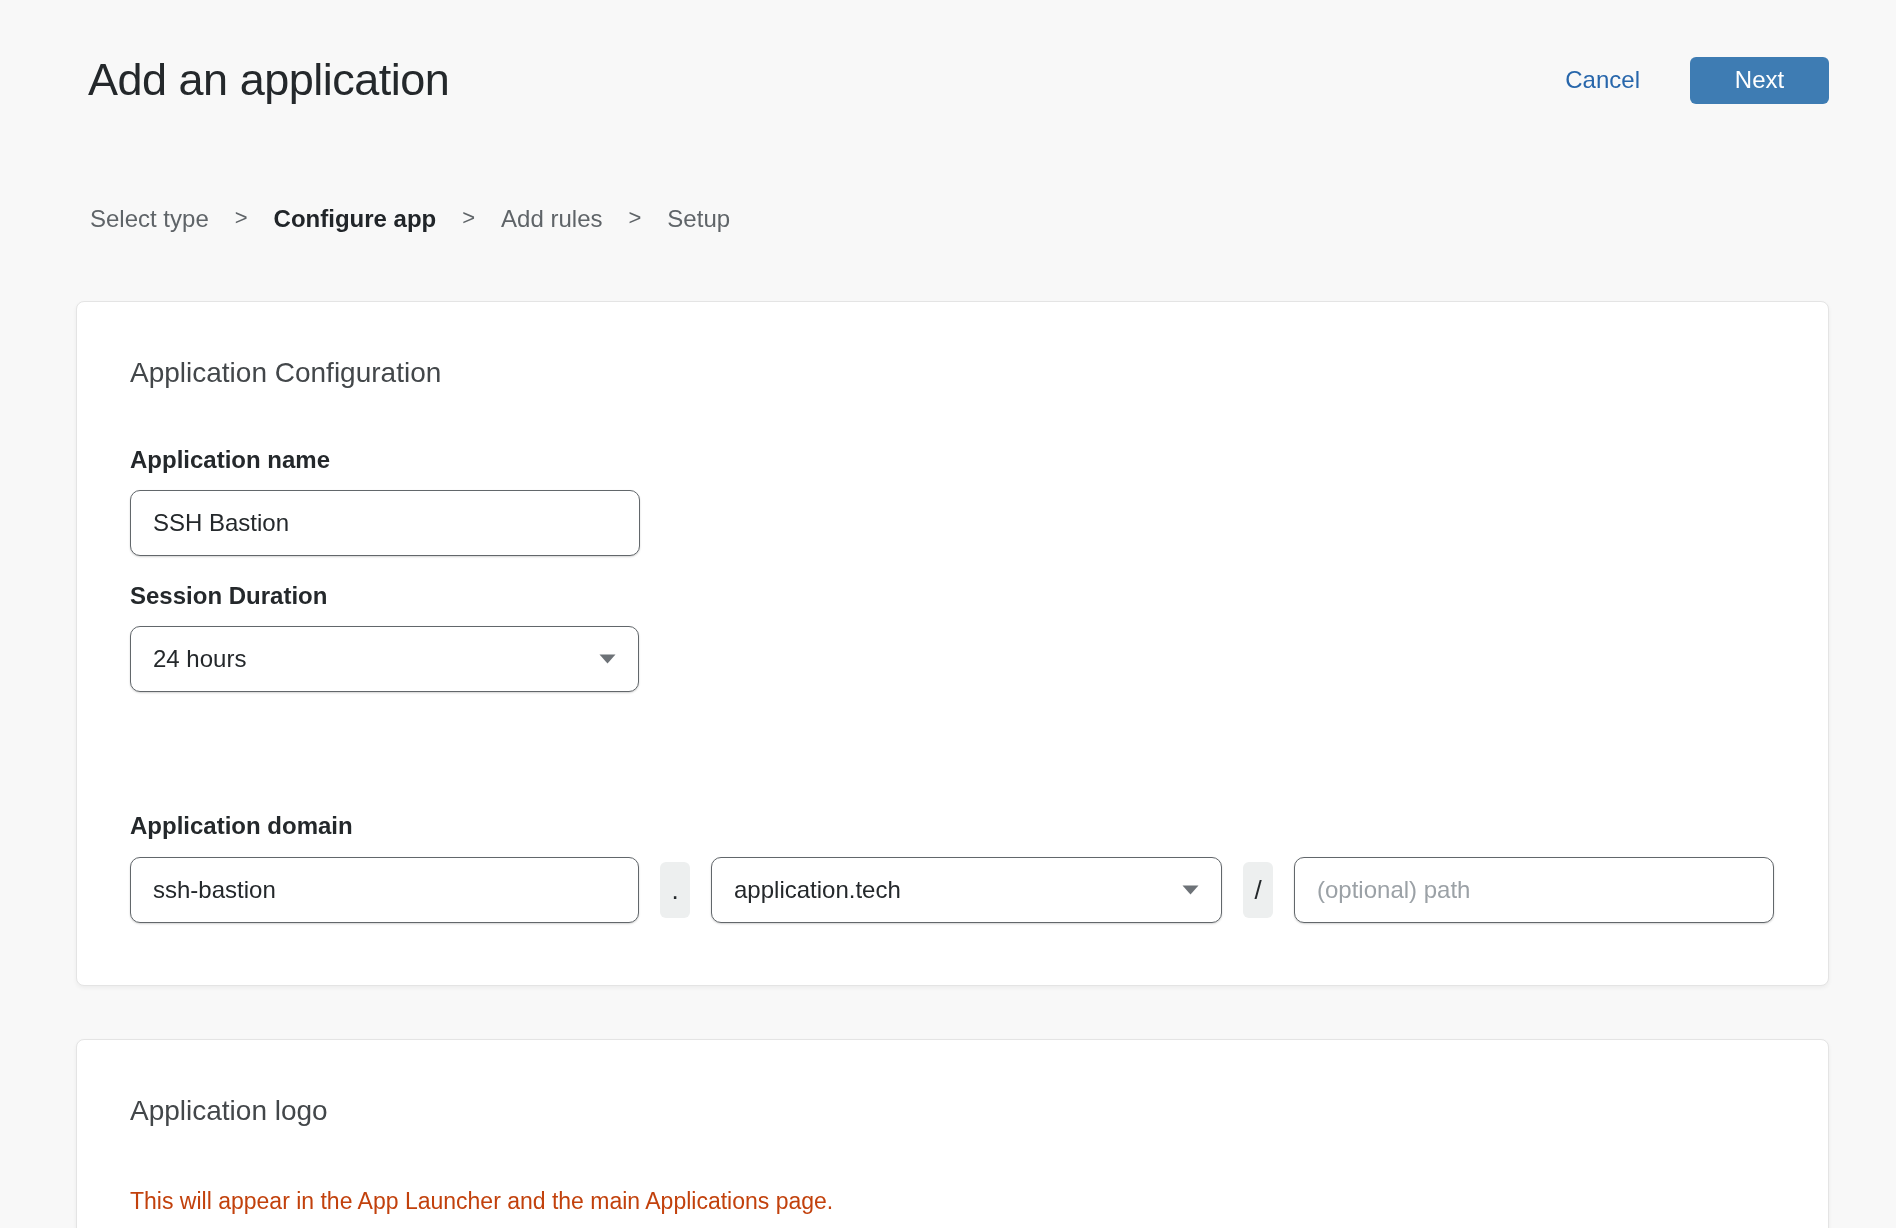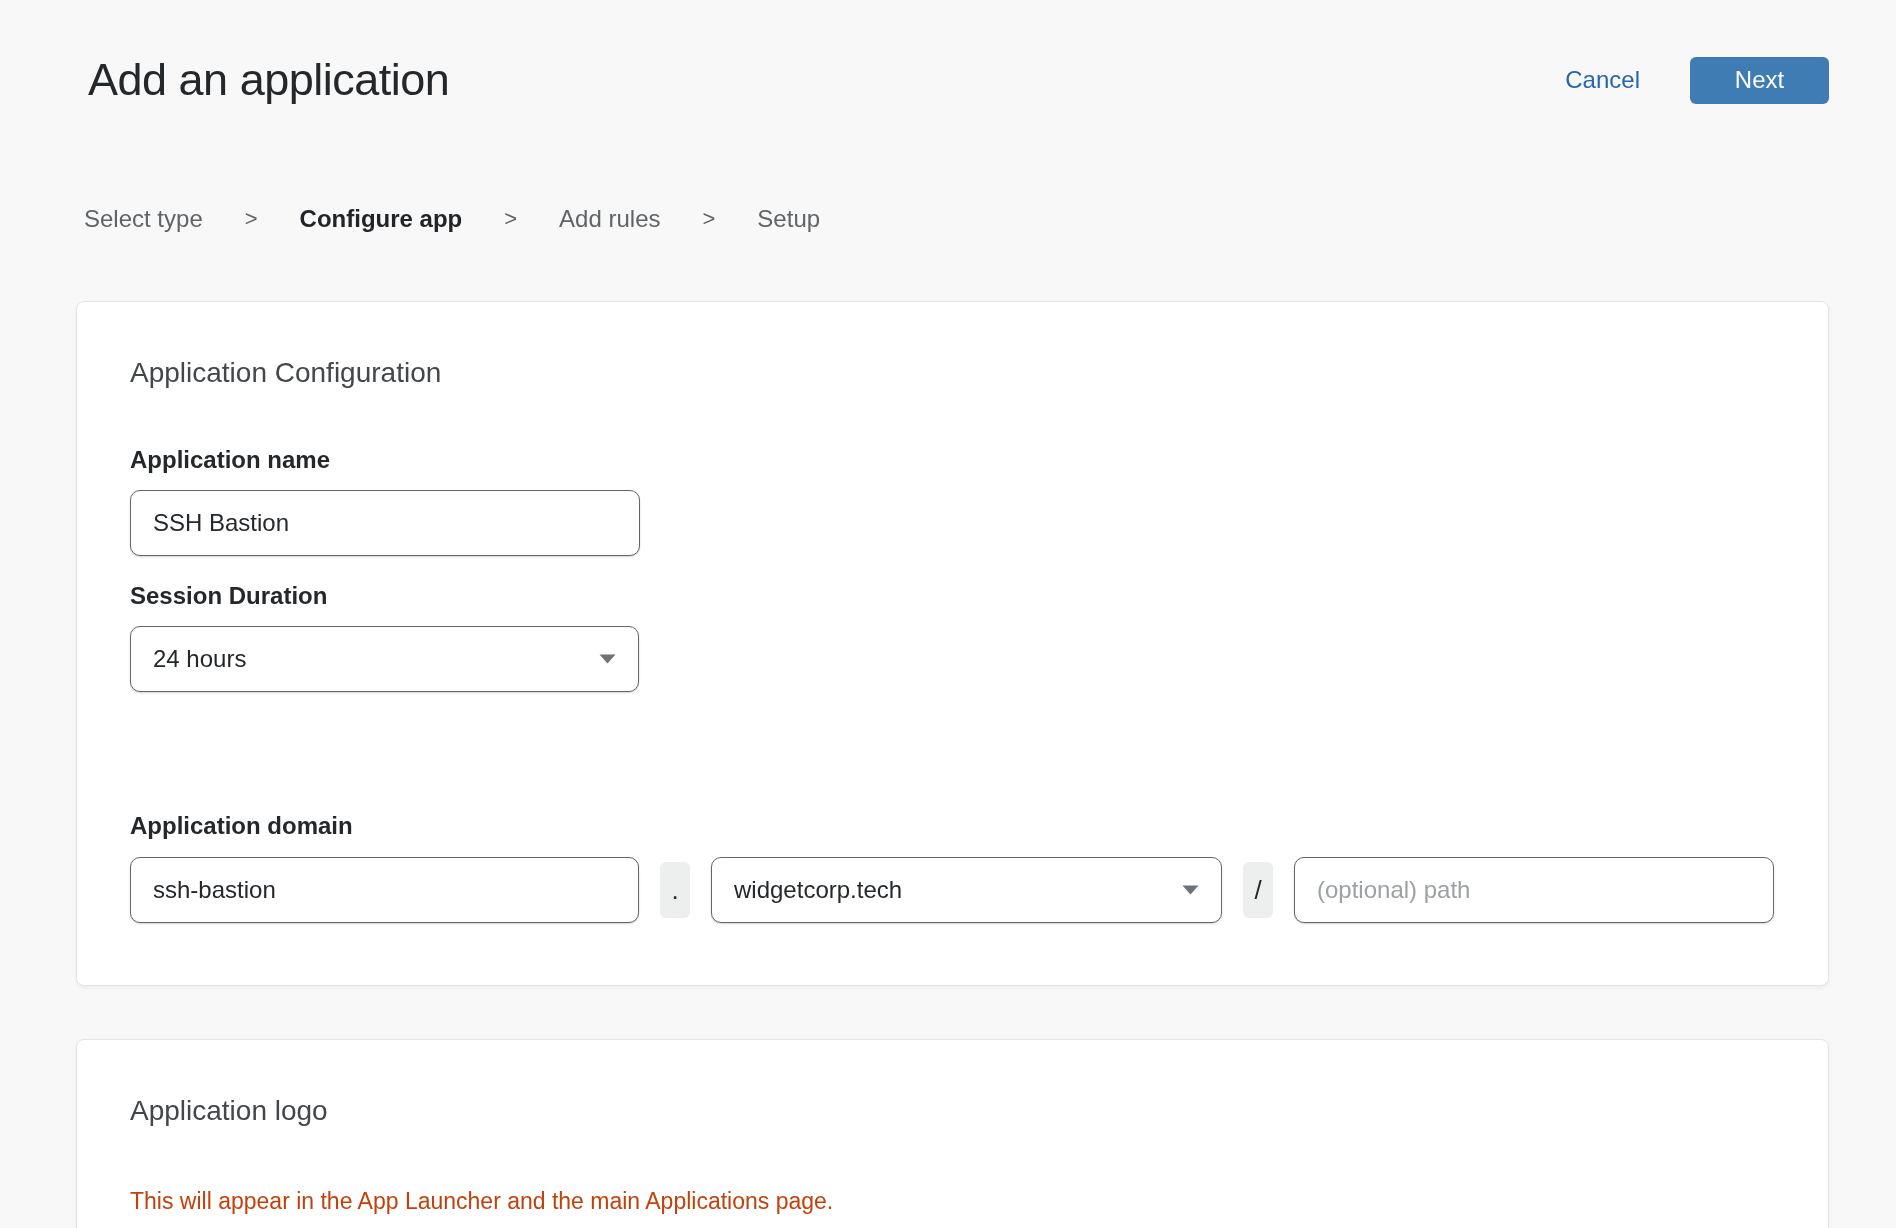--- a/index.html
+++ b/index.html
@@ -28,22 +28,22 @@
   }
   .next-btn {
     width: 139px; height: 47px;
     background: #3e7cb3; color: #ffffff;
     font-size: 24px; font-family: inherit;
     border: none; border-radius: 6px; cursor: pointer;
   }
 
   
   .breadcrumb {
-    margin: 95px 0 0 8px;
-    display: flex; align-items: center; gap: 42px;
+    margin: 95px 0 0 14px;
+    display: flex; align-items: flex-start; gap: 26px;
     font-size: 24px; color: #5f6468;
   }
   .crumb { cursor: pointer; }
   .crumb.active { font-weight: 700; color: #212529; }
   .crumb-sep { color: #5f6468; font-size: 22px; }
 
   
   .card {
     background: #ffffff;
     border: 1px solid #e4e4e4;
@@ -161,21 +161,21 @@
         </div>
       </div>
     </div>
 
     <div class="domain-block">
       <label class="field-label">Application domain</label>
       <div class="domain-row">
         <input class="text-input subdomain-input" type="text" value="ssh-bastion" style="">
         <span class="sep-chip dot">.</span>
         <div class="select-box domain-select">
-          <span>widgetcorp.tech</span>
+          <span>application.tech</span>
           <svg class="caret-icon" width="17" height="10" viewBox="0 0 17 10">
               <path d="M0.5,0.5 h16 l-8,9 Z" fill="#6d7277"></path>
             </svg>
         </div>
         <span class="sep-chip slash">/</span>
         <input class="text-input path-input" type="text" placeholder="(optional) path" style="">
       </div>
     </div>
   </section>
 

